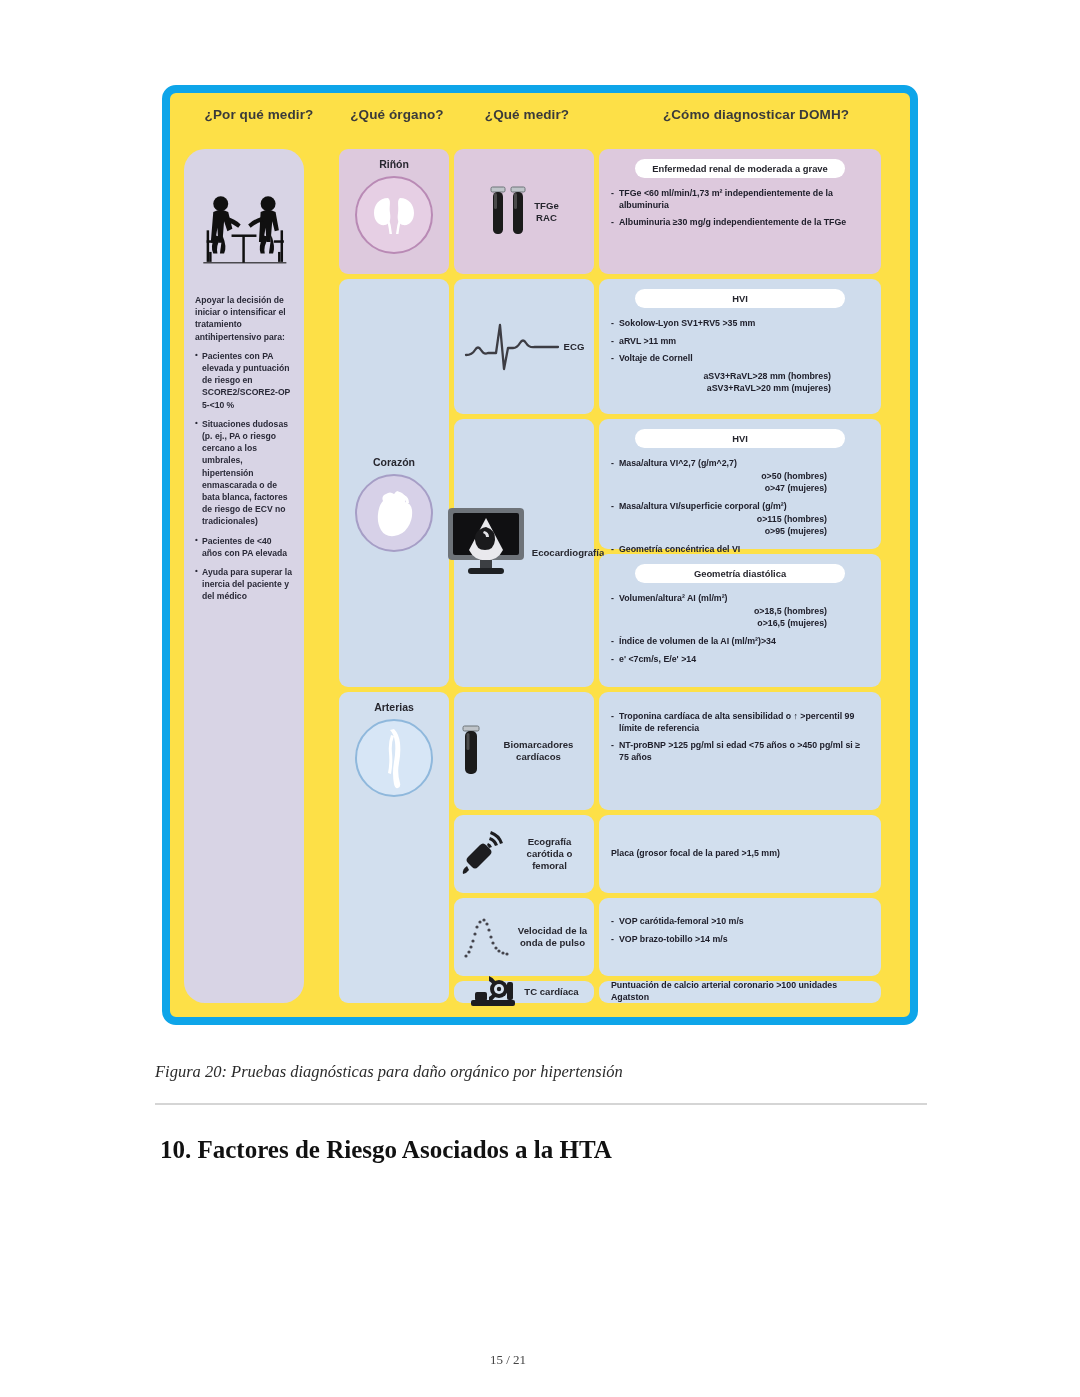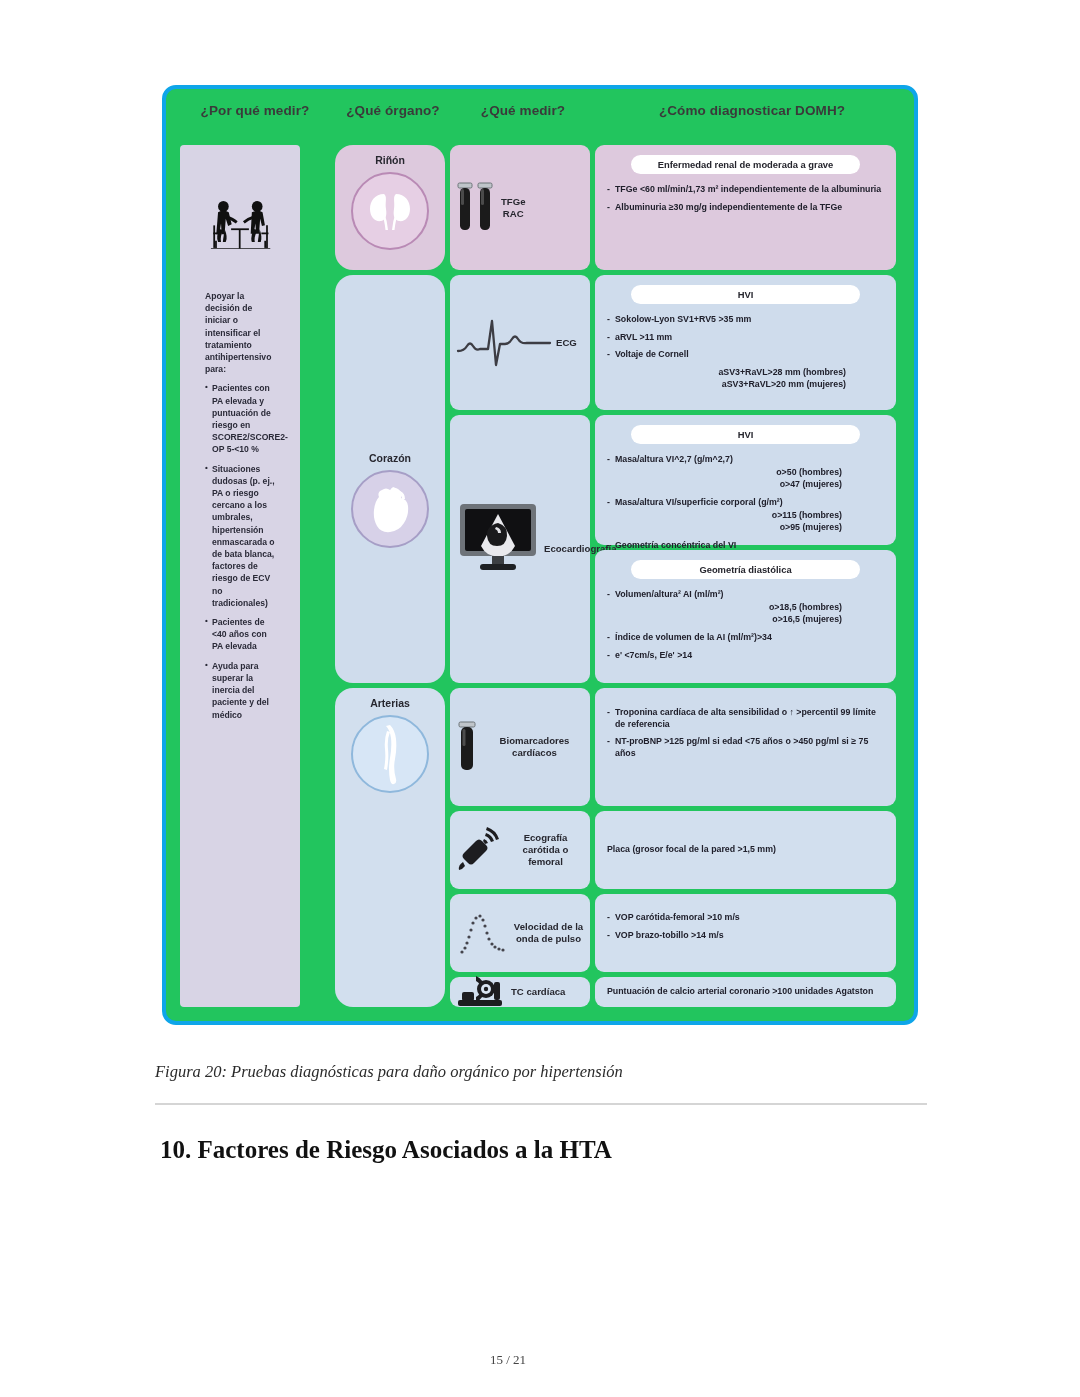--- a/index.html
+++ b/index.html
@@ -17,23 +17,23 @@
     overflow: hidden;
   }
 
   
   .figure-frame {
     position: absolute;
     left: 162px;
     top: 85px;
     width: 756px;
     height: 940px;
-    border: 4px solid #0ea5e9;
+    border: 8px solid #0ea5e9;
     border-radius: 14px;
-    background: #22c55e;
+    background: #fde047;
     box-sizing: border-box;
   }
 
   
   .col-headers {
     position: absolute;
     left: 0; top: 14px;
     width: 100%;
     height: 34px;
   }
@@ -60,23 +60,23 @@
     bottom: 14px;
   }
 
   
   .col-why {
     position: absolute;
     left: 0; top: 0;
     width: 120px;
     height: 100%;
     background: #d8d4e5;
-    border-radius: 4px;
+    border-radius: 21px;
     box-sizing: border-box;
-    padding: 10px 25px;
+    padding: 10px 11px;
   }
   .why-illus {
     height: 135px;
     display: flex;
     align-items: center;
     justify-content: center;
   }
   .why-text {
     font-family: "Liberation Sans", sans-serif;
     font-size: 8.6px;
@@ -96,21 +96,21 @@
     position: absolute;
     left: 0; top: -1px;
     font-size: 8px;
   }
 
   
   .col-organ { position: absolute; left: 155px; top: 0; width: 110px; height: 100%; }
   .organ-cell {
     position: absolute;
     left: 0; width: 110px;
-    border-radius: 18px;
+    border-radius: 9px;
     box-sizing: border-box;
     padding-top: 9px;
     text-align: center;
   }
   .organ-label {
     font-family: "Liberation Sans", sans-serif;
     font-weight: bold;
     font-size: 10.5px;
     color: #27272f;
     margin-bottom: 6px;
@@ -127,39 +127,39 @@
 
   
   .col-what { position: absolute; left: 270px; top: 0; width: 140px; height: 100%; }
   .what-cell {
     position: absolute;
     left: 0; width: 140px;
     border-radius: 9px;
     box-sizing: border-box;
     display: flex;
     align-items: center;
-    justify-content: flex-start;
+    justify-content: center;
     gap: 7px;
     padding: 6px;
   }
   .what-cell.stacked { flex-direction: row; gap: 4px; }
   .what-label {
     font-family: "Liberation Sans", sans-serif;
     font-weight: bold;
     font-size: 9.6px;
     line-height: 1.25;
     color: #27272f;
     text-align: center;
   }
 
   
   .col-how { position: absolute; left: 415px; top: 0; right: 0; height: 100%; }
   .how-cell {
     position: absolute;
-    left: 0; right: 4px;
+    left: 0; right: 15px;
     border-radius: 9px;
     box-sizing: border-box;
     padding: 9px 12px;
   }
   .how-pill {
     background: #ffffff;
     border-radius: 20px;
     text-align: center;
     font-family: "Liberation Sans", sans-serif;
     font-weight: bold;

